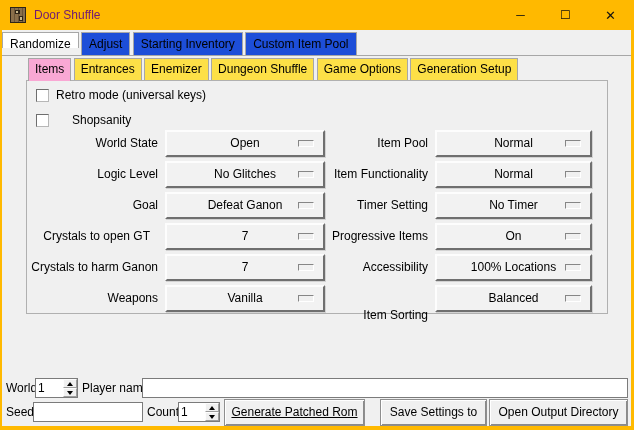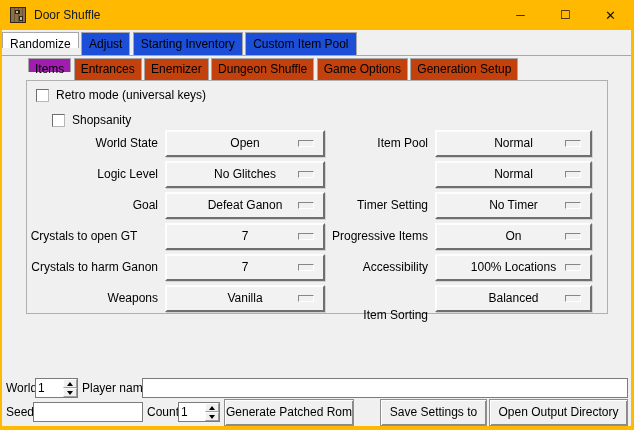--- a/index.html
+++ b/index.html
@@ -10,37 +10,37 @@
   }
   
   .edge { position:absolute; background:#ffb900; z-index:40; }
   .edge.left { left:0; top:0; bottom:0; width:2px; }
   .edge.right { right:0; top:0; bottom:0; width:3px; }
   .edge.bottom { left:0; right:0; bottom:0; height:4px; }
 
   
   .titlebar { position:absolute; left:0; top:0; width:634px; height:30px; background:#ffb900; z-index:30; }
   .app-icon { position:absolute; left:10px; top:7px; width:16px; height:16px; }
-  .title-text { position:absolute; left:34px; top:0; height:30px; line-height:30px; color:#0f172a; }
+  .title-text { position:absolute; left:34px; top:0; height:30px; line-height:30px; color:#701a75; }
   .winbtn { position:absolute; top:0; width:45px; height:30px; display:flex; align-items:center; justify-content:center; color:#111; cursor:default; }
   .winbtn.min { right:91px; font-size:12px; }
   .winbtn.max { right:46px; font-size:12px; }
   .winbtn.close { right:1px; font-size:13px; }
 
   
   .tabline { position:absolute; left:2px; right:3px; top:55px; height:1px; background:#a7a7a7; z-index:1; }
   .tabs-main { position:absolute; left:2px; top:32px; height:24px; z-index:2; white-space:nowrap; }
   .tabs-main .tab { display:inline-block; vertical-align:top; height:23px; line-height:22px; padding:0 7px;
     border:1px solid #a7a7a7; border-bottom:none; margin-right:-1px; background:#1d4ed8; }
   .tabs-main .tab.active { height:16px; background:#fff; position:relative; z-index:3; }
 
   .tabs-sub { position:absolute; left:28px; top:58px; height:23px; z-index:2; white-space:nowrap; }
   .tabs-sub .tab { display:inline-block; vertical-align:top; height:22px; line-height:21px; padding:0 6px;
-    border:1px solid #a7a7a7; border-bottom:none; margin-right:-1px; background:#c2410c; }
-  .tabs-sub .tab.active { height:14px; background:#a21caf; position:relative; z-index:3; }
+    border:1px solid #a7a7a7; border-bottom:none; margin-right:-1px; background:#fde047; }
+  .tabs-sub .tab.active { height:23px; background:#f9a8d4; position:relative; z-index:3; }
 
   .subframe { position:absolute; left:26px; top:80px; width:582px; height:234px;
     border:1px solid #b0b0b0; background:#f0f0f0; z-index:0; }
 
   
   .checkrow { position:absolute; height:14px; display:flex; align-items:center; }
   .checkbox { width:13px; height:13px; background:#fff; border:1px solid #707070;
     border-color:#6e6e6e #b7b7b7 #b7b7b7 #6e6e6e; margin-right:7px; flex:0 0 auto; }
 
   
@@ -112,21 +112,21 @@
     <span class="tab">Enemizer</span>
     <span class="tab">Dungeon Shuffle</span>
     <span class="tab">Game Options</span>
     <span class="tab">Generation Setup</span>
   </div>
 
   <div class="checkrow" style="left:36px; top:88px;">
     <span class="checkbox"></span>
     <span>Retro mode (universal keys)</span>
   </div>
-  <div class="checkrow" style="left:52px; top:113px;">
+  <div class="checkrow" style="left:36px; top:113px;gap:16px;">
     <span class="checkbox"></span>
     <span>Shopsanity</span>
   </div>
 
   <div class="optlabel" style="left:10px; top:130px;">World State</div>
   <div class="optmenu" style="left:165px; top:130px; width:160px;">
     <span class="val">Open</span>
     <span class="om-ind"></span>
   </div>
 
@@ -135,21 +135,21 @@
     <span class="val">No Glitches</span>
     <span class="om-ind"></span>
   </div>
 
   <div class="optlabel" style="left:10px; top:192px;">Goal</div>
   <div class="optmenu" style="left:165px; top:192px; width:160px;">
     <span class="val">Defeat Ganon</span>
     <span class="om-ind"></span>
   </div>
 
-  <div class="optlabel" style="left:10px; top:223px;text-align:center;">Crystals to open GT</div>
+  <div class="optlabel" style="left:2px; top:223px;">Crystals to open GT</div>
   <div class="optmenu" style="left:165px; top:223px; width:160px;">
     <span class="val">7</span>
     <span class="om-ind"></span>
   </div>
 
   <div class="optlabel" style="left:10px; top:254px;">Crystals to harm Ganon</div>
   <div class="optmenu" style="left:165px; top:254px; width:160px;">
     <span class="val">7</span>
     <span class="om-ind"></span>
   </div>
@@ -159,20 +159,21 @@
     <span class="val">Vanilla</span>
     <span class="om-ind"></span>
   </div>
 
   <div class="optlabel" style="left:280px; top:130px;">Item Pool</div>
   <div class="optmenu" style="left:435px; top:130px; width:157px;">
     <span class="val">Normal</span>
     <span class="om-ind"></span>
   </div>
 
+  <div class="optlabel" style="left:280px; top:161px;">Item Functionality</div>
   <div class="optmenu" style="left:435px; top:161px; width:157px;">
     <span class="val">Normal</span>
     <span class="om-ind"></span>
   </div>
 
   <div class="optlabel" style="left:280px; top:192px;">Timer Setting</div>
   <div class="optmenu" style="left:435px; top:192px; width:157px;">
     <span class="val">No Timer</span>
     <span class="om-ind"></span>
   </div>
@@ -217,20 +218,20 @@
     <input value="1" style="">
     <div class="spinbtns">
       <div class="spinbtn">
           <span class="tri-up"></span>
         </div>
       <div class="spinbtn">
           <span class="tri-down"></span>
         </div>
     </div>
   </div>
-  <div class="pushbtn" style="left:224px; top:399px; width:130px;">Generate Patched Rom</div>
+  <div class="pushbtn" style="left:224px; top:399px; width:141px;text-decoration:underline;">Generate Patched Rom</div>
   <div class="pushbtn" style="left:380px; top:399px; width:107px;">Save Settings to File</div>
   <div class="pushbtn" style="left:489px; top:399px; width:139px;">Open Output Directory</div>
 
   <div class="edge left"></div>
   <div class="edge right"></div>
   <div class="edge bottom"></div>
 </div>
 
 </body></html>

